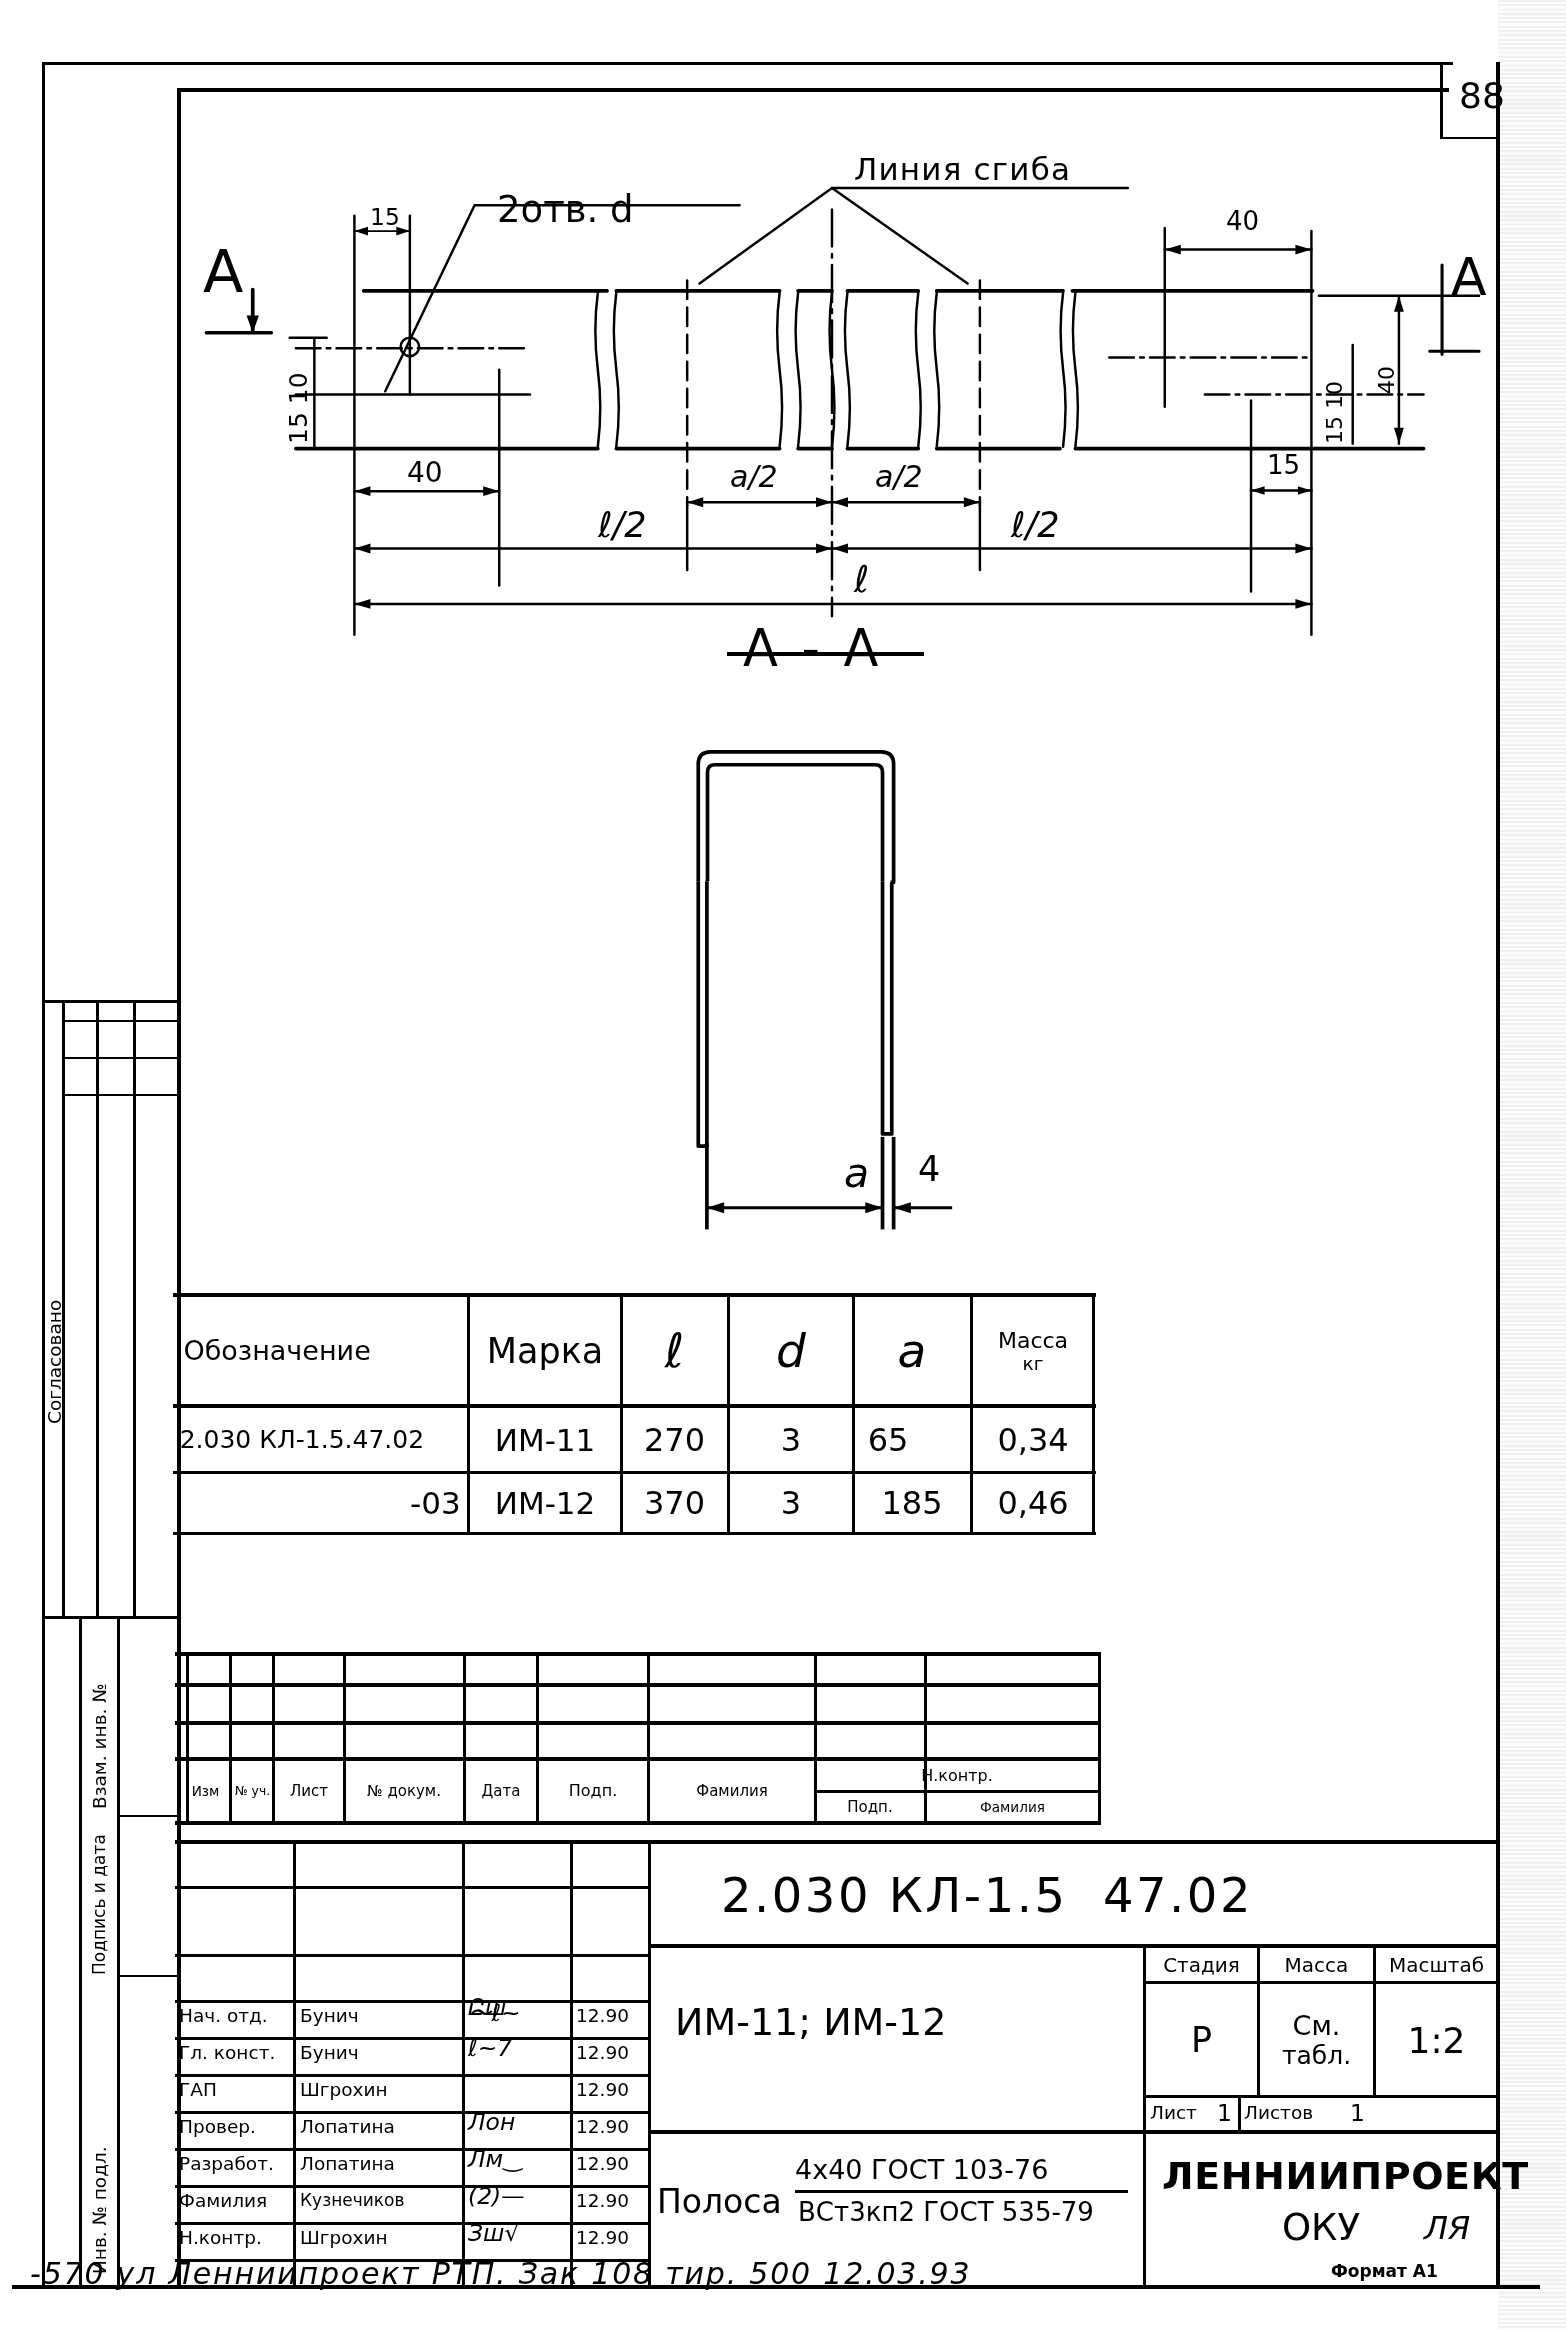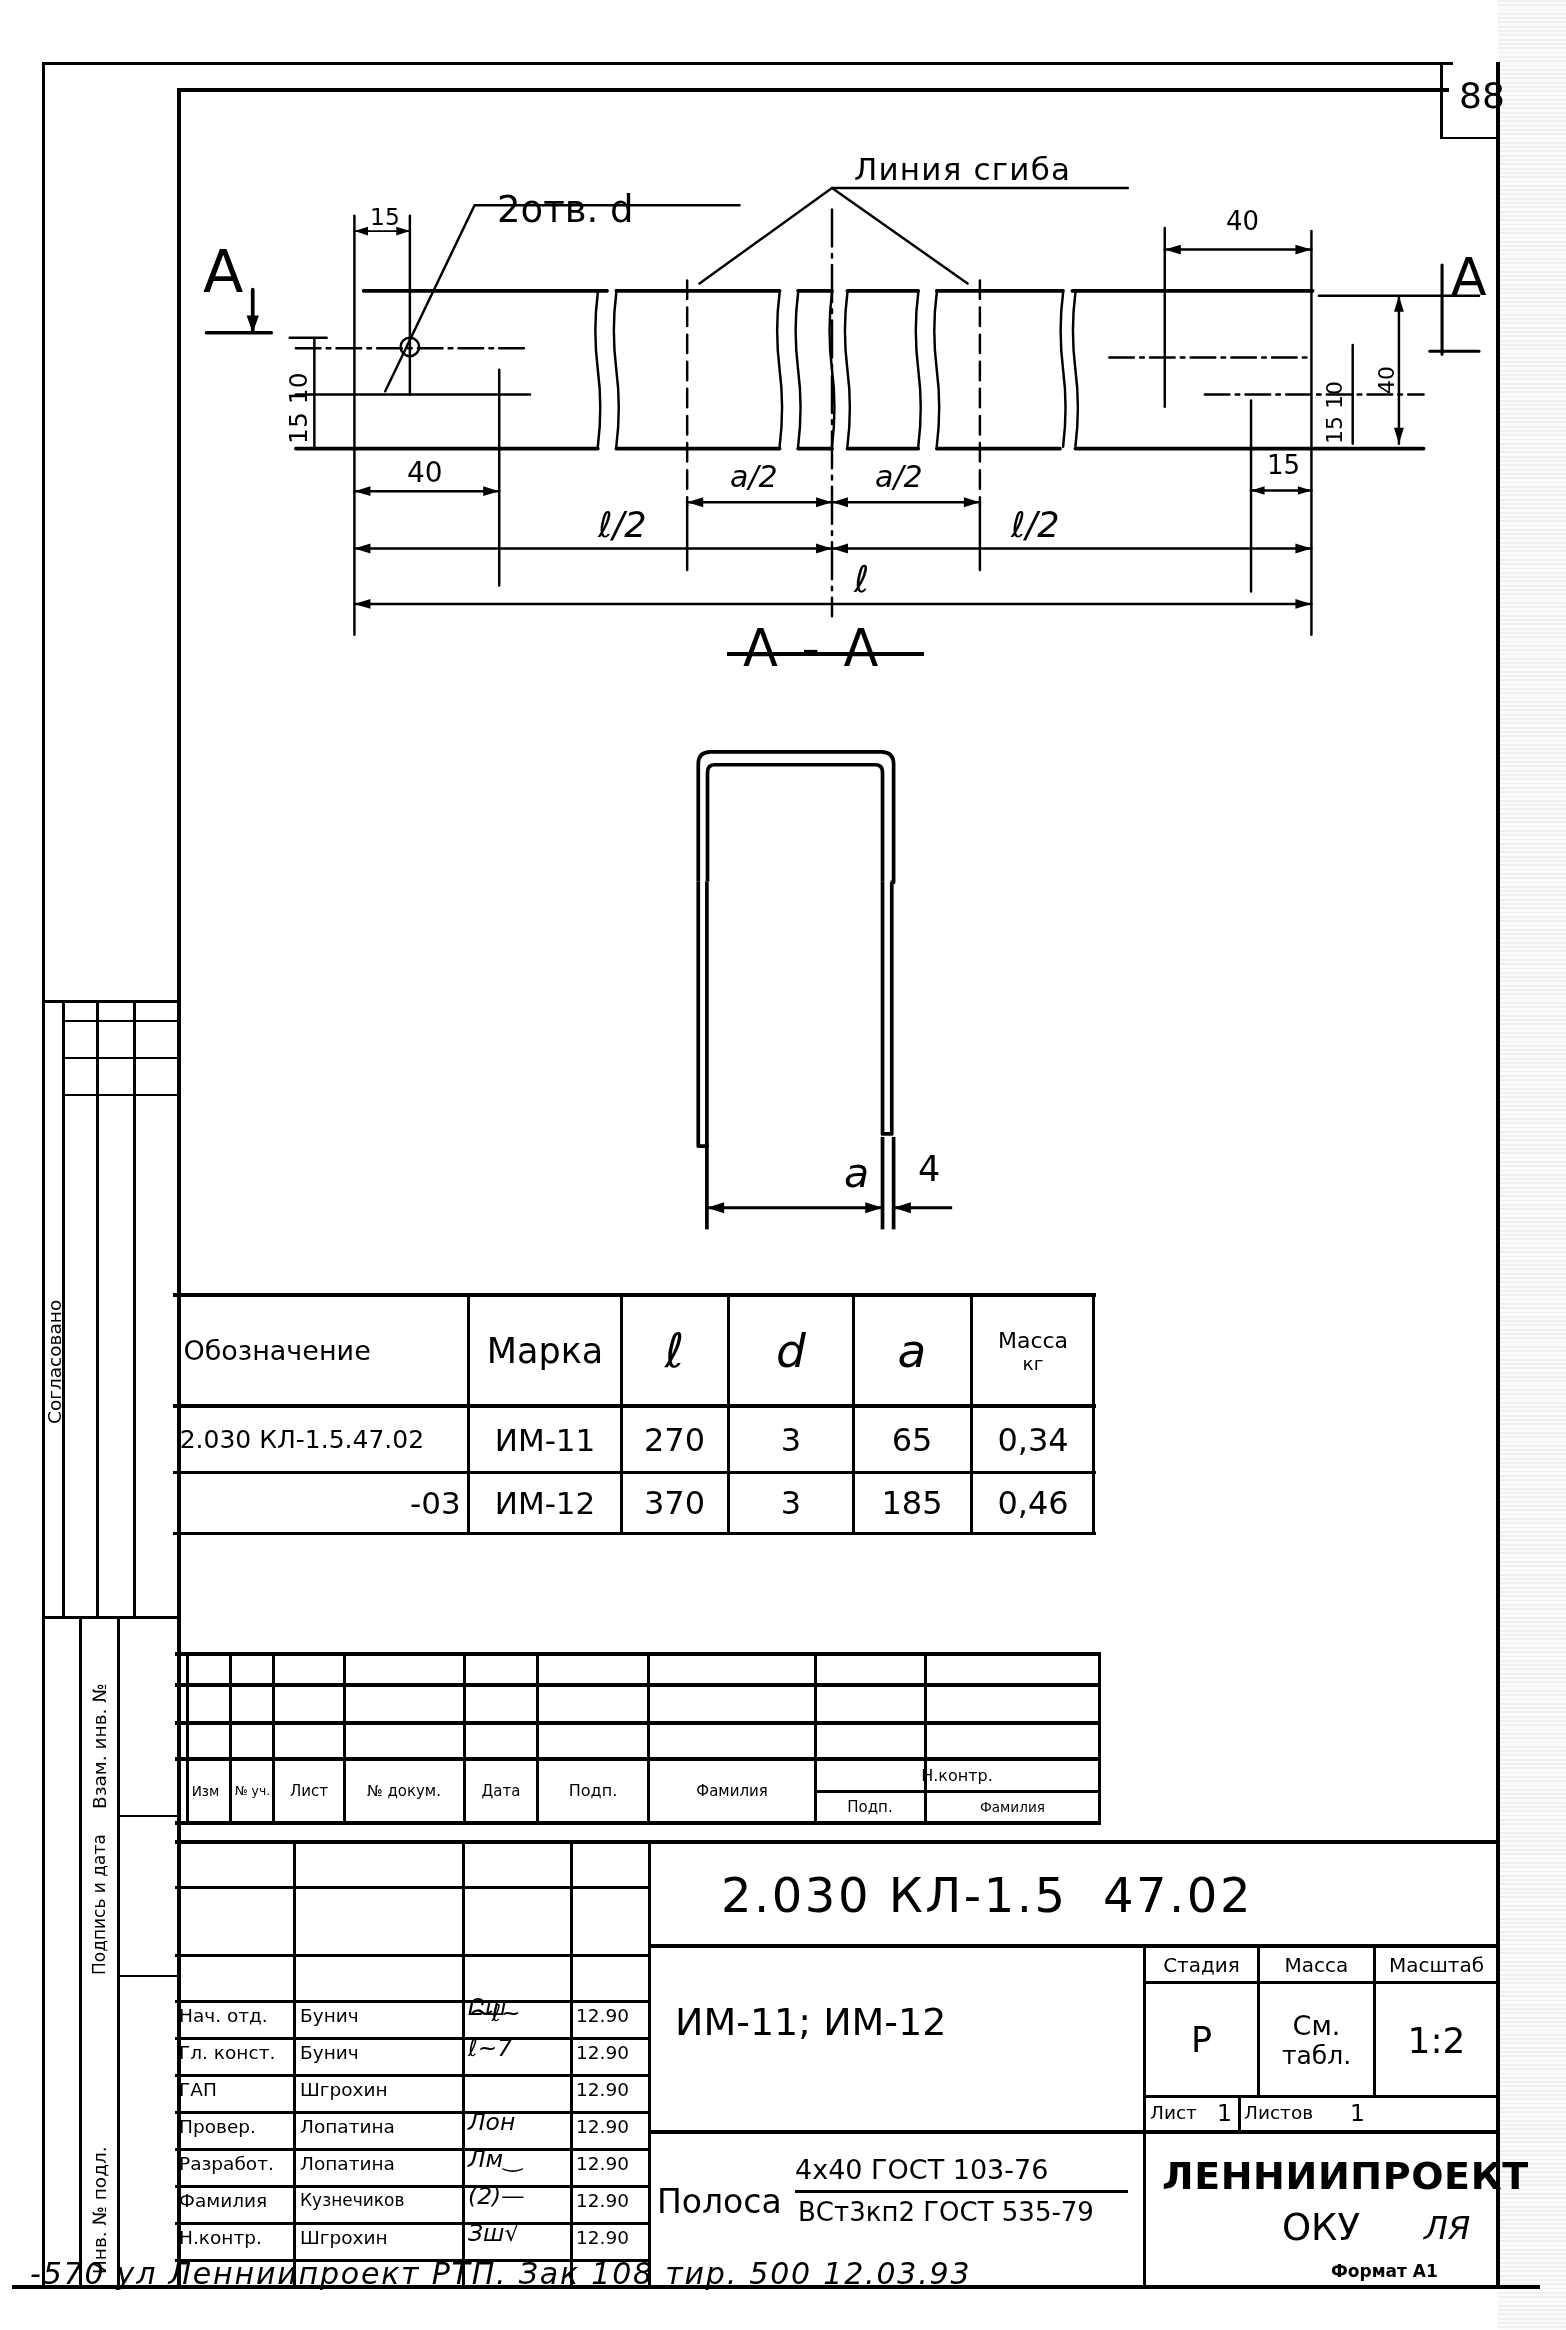--- a/index.html
+++ b/index.html
@@ -169,21 +169,21 @@
   <div class="cell hand ital" style="left:854px;top:1297px;width:116px;height:107px;font-size:47px;">a</div>
   <div class="cell" style="left:973px;top:1297px;width:120px;height:107px;flex-direction:column;">
     <span class="hand" style="font-size:22px;">Масса</span>
     <span class="hand" style="font-size:18.5px;">кг</span>
   </div>
 
   <div class="cell hand" style="left:176px;top:1408px;width:292px;height:63px;font-size:25px;justify-content:flex-start;padding-left:3.7px;">2.030 КЛ-1.5.47.02</div>
   <div class="cell hand" style="left:470px;top:1408px;width:150px;height:63px;font-size:31px;">ИМ-11</div>
   <div class="cell hand" style="left:622px;top:1408px;width:105px;height:63px;font-size:32px;">270</div>
   <div class="cell hand" style="left:730px;top:1408px;width:122px;height:63px;font-size:32px;">3</div>
-  <div class="cell hand" style="left:854px;top:1408px;width:116px;height:63px;font-size:32px;">65</div>
+  <div class="cell hand" style="left:830px;top:1408px;width:116px;height:63px;font-size:32px;">65</div>
   <div class="cell hand" style="left:973px;top:1408px;width:120px;height:63px;font-size:32px;">0,34</div>
 
   <div class="cell hand" style="left:176px;top:1474px;width:292px;height:57px;font-size:31px;justify-content:flex-end;padding-right:7.4px;">-03</div>
   <div class="cell hand" style="left:470px;top:1474px;width:150px;height:57px;font-size:31px;">ИМ-12</div>
   <div class="cell hand" style="left:622px;top:1474px;width:105px;height:57px;font-size:32px;">370</div>
   <div class="cell hand" style="left:730px;top:1474px;width:122px;height:57px;font-size:32px;">3</div>
   <div class="cell hand" style="left:854px;top:1474px;width:116px;height:57px;font-size:32px;">185</div>
   <div class="cell hand" style="left:973px;top:1474px;width:120px;height:57px;font-size:32px;">0,46</div>
 </div>
 

